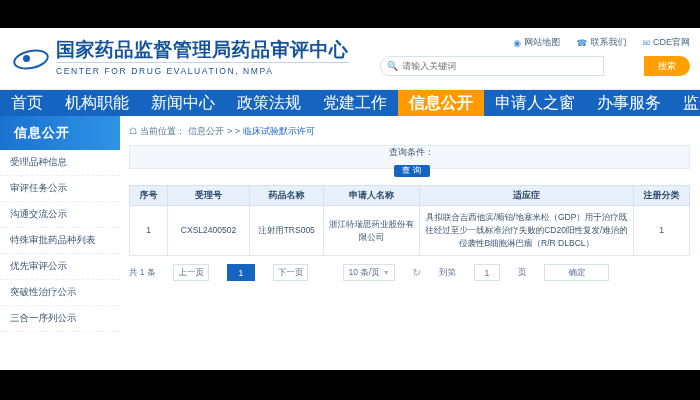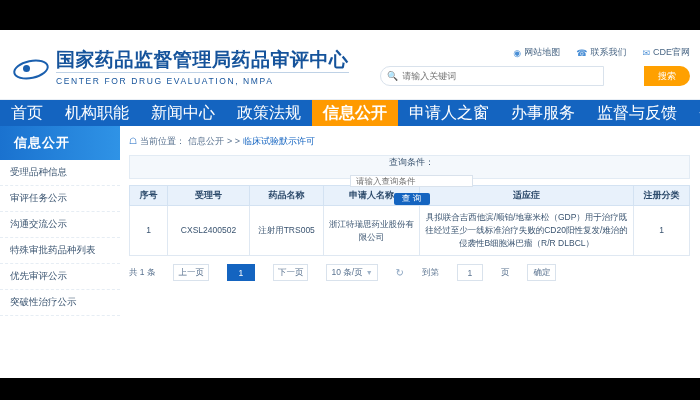--- a/index.html
+++ b/index.html
@@ -16,21 +16,21 @@
   }
   .letterbox-top, .letterbox-bottom {
     position: absolute; left: 0; width: 700px;
     background: #000;
   }
   .letterbox-top { top: 0; height: 30px; }
   .letterbox-bottom { bottom: 0; height: 30px; }
 
   #frame {
     position: absolute;
-    top: 38px; left: 0;
+    top: 28px; left: 0;
     width: 700px; height: 340px;
     background: #1d4ed8;
     overflow: hidden;
   }
 
   
   .header {
     position: relative;
     height: 62px;
     background: #fff;
@@ -209,21 +209,21 @@
   .query-btn {
     width: 36px; height: 17px;
     background: #1464c0;
     color: #fff; font-size: 8.5px;
     border: 0; border-radius: 2px;
     cursor: pointer;
     font-family: "Liberation Sans", sans-serif;
   }
 
   table.tbl {
-    margin-top: 6px;
+    margin-top: 16px;
     width: 100%;
     border-collapse: collapse;
     table-layout: fixed;
   }
   table.tbl th {
     background: #e8f1fb;
     border: 1px solid #d3e2f2;
     font-size: 9px;
     color: #2c4a6b;
     font-weight: bold;
@@ -264,37 +264,38 @@
   }
   .pg-box.cur { background: #1464c0; border-color: #1464c0; color: #fff; }
   .pg-sel {
     height: 17px;
     border: 1px solid #d9e2ec;
     background: #fff;
     display: flex; align-items: center;
     padding: 0 4px;
     gap: 3px;
     cursor: pointer;
+    margin-left: 17px;
   }
   .refresh-icon { color: #8aa4c0; font-size: 10px; cursor: pointer; }
   .pg-jump-input {
     width: 26px; height: 17px;
     border: 1px solid #d9e2ec;
     text-align: center;
     font-size: 8.5px;
     color: #5a7390;
     outline: 0;
     font-family: "Liberation Sans", sans-serif;
   }
   .pg-confirm {
     height: 17px;
     border: 1px solid #d9e2ec;
     background: #fff;
     display: flex; align-items: center;
-    padding: 0 5px;
+    padding: 0 23px;
     cursor: pointer;
     color: #5a7390;
   }
   .caret { font-size: 7px; color: #9fb3c8; }
 </style>
 </head>
 <body>
 
 <div id="page">
   <div class="letterbox-top"></div>
@@ -335,52 +336,53 @@
           <button class="search-btn">搜索</button>
         </div>
       </div>
     </div>
 
     <div class="nav">
       <div class="nav-item">首页</div>
       <div class="nav-item">机构职能</div>
       <div class="nav-item">新闻中心</div>
       <div class="nav-item">政策法规</div>
+      <div class="nav-item">党建工作</div>
       <div class="nav-item active">信息公开</div>
       <div class="nav-item">申请人之窗</div>
       <div class="nav-item">办事服务</div>
       <div class="nav-item">监督与反馈</div>
       <div class="nav-item">登记备案平台</div>
     </div>
 
     <div class="body-wrap">
 
       <div class="sidebar">
         <div class="sidebar-title">信息公开</div>
         <div class="sidebar-item">受理品种信息</div>
         <div class="sidebar-item">审评任务公示</div>
         <div class="sidebar-item">沟通交流公示</div>
         <div class="sidebar-item">特殊审批药品种列表</div>
         <div class="sidebar-item">优先审评公示</div>
         <div class="sidebar-item">突破性治疗公示</div>
+        <div class="sidebar-item">三合一序列公示</div>
       </div>
 
       <div class="content">
 
         <div class="breadcrumb">
           <span class="bc-icon">☖</span>
           <span>当前位置：</span>
           <span>信息公开</span>
           <span>&gt; &gt;</span>
           <span class="bc-cur">临床试验默示许可</span>
         </div>
 
         <div class="query-bar">
           <span class="query-label">查询条件：</span>
-          <input class="query-input" type="text" placeholder="请输入查询条件" style="">
           <button class="query-btn">查 询</button>
         </div>
 
         <table class="tbl">
           <thead>
             <tr>
               <th class="col-no">序号</th>
               <th class="col-accept">受理号</th>
               <th class="col-drug">药品名称</th>
               <th class="col-applicant">申请人名称</th>

